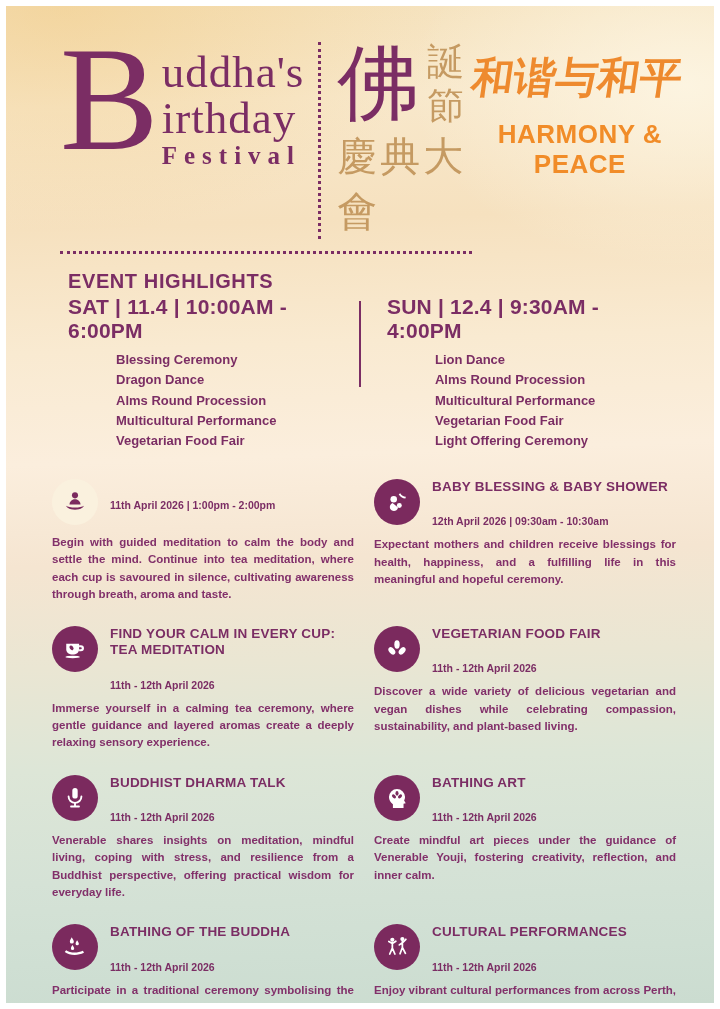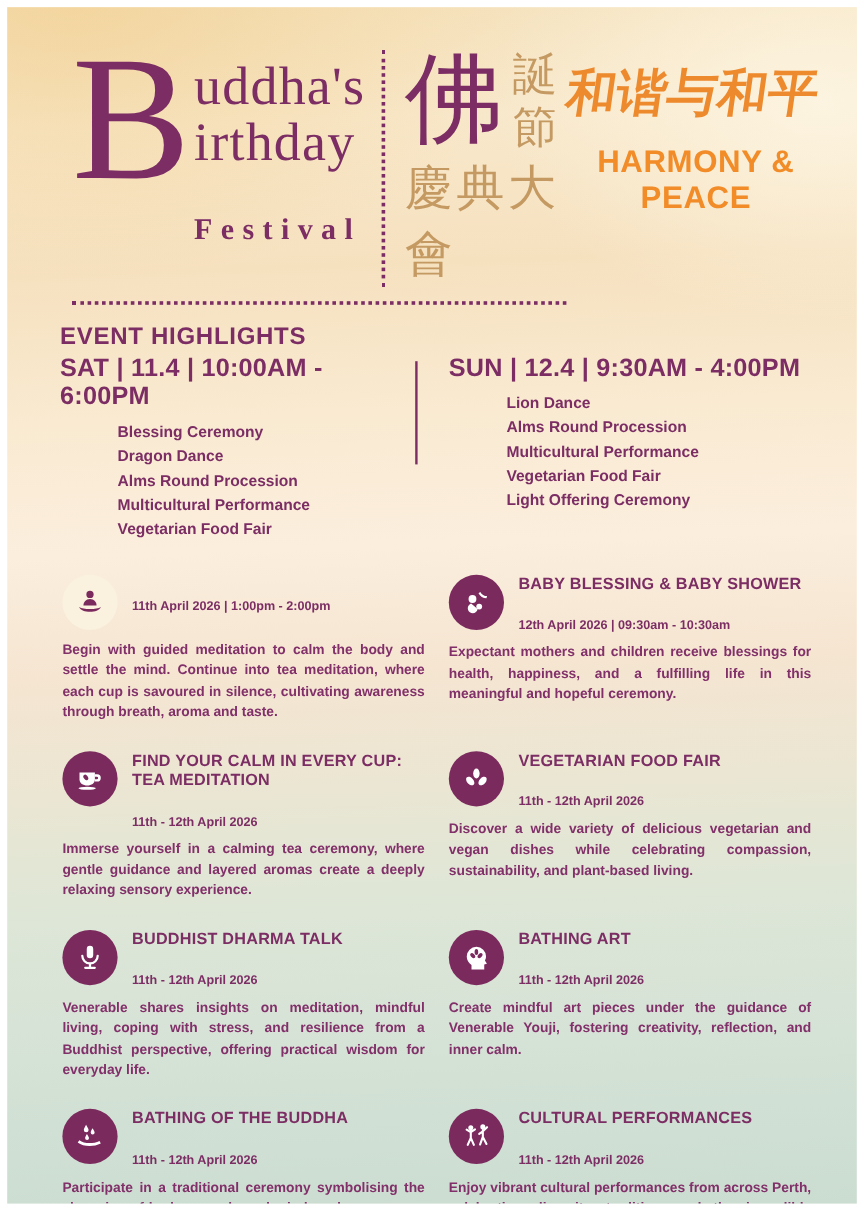--- a/index.html
+++ b/index.html
@@ -19,35 +19,35 @@
   }
 
   
   .header { display:flex; padding:34px 26px 0 54px; }
   .logo-box { display:flex; border-bottom:3px dotted #7b2d64; padding-bottom:12px; align-items:flex-start; }
   .logo-en { display:flex; color:#7b2d64; font-family:"Liberation Serif", serif; }
   .logo-b { font-size:148px; line-height:.8; font-weight:400; }
   .logo-words { display:flex; flex-direction:column; margin-left:3px; padding-top:10px; }
   .w1,.w2 { font-size:45px; line-height:1.02; letter-spacing:1px; }
   .w3 { font-size:19px; font-weight:bold; margin-top:4px; letter-spacing:.5px; }
-  .w4 { font-size:25px; font-weight:bold; letter-spacing:7px;margin-top:36px; }
+  .w4 { font-size:25px; font-weight:bold; letter-spacing:7px; }
   .logo-divider { border-left:3px dotted #7b2d64; margin:2px 16px 0 14px; align-self:stretch; }
   .logo-cn { display:flex; flex-direction:column; }
   .cn-top { display:flex; align-items:flex-start; }
   .cn-main { font-size:82px; line-height:1.05; color:#7b2d64; font-family:"DejaVu Serif", serif; }
   .cn-stack { display:flex; flex-direction:column; font-size:37px; color:#c59a62; margin-left:8px; line-height:1.18; font-family:"DejaVu Serif", serif; }
   .cn-bottom { font-size:40px; color:#c59a62; letter-spacing:3px; margin-top:2px; font-family:"DejaVu Serif", serif; }
 
   .tagline { margin-left:auto; padding-top:16px; width:236px; }
   .calligraphy { color:#ee8a2e; font-size:42px; font-weight:bold; line-height:1.05;
                  font-family:"DejaVu Serif", serif; transform:skewX(-8deg); white-space:nowrap; }
   .harmony { color:#f18c28; font-weight:800; font-size:26px; line-height:1.15; margin-top:20px; letter-spacing:.5px;text-align:center; }
 
   
-  .highlights { padding:16px 36px 0 44px; }
+  .highlights { padding:16px 36px 0 62px; }
   .hl-heading { color:#7b2d64; font-size:20px; font-weight:800; letter-spacing:.6px; }
   .hl-cols { display:flex; margin-top:2px; }
   .hl-col { width:296px; }
   .hl-col.right { margin-left:26px; }
   .hl-header { font-size:21px; font-weight:800; color:#7b2d64; letter-spacing:.2px; }
   .hl-list { list-style:none; margin:7px 0 0; padding:0 0 0 48px; color:#7b2d64; font-size:13px; font-weight:700; line-height:1.55; }
   .hl-divider { width:2px; background:#7b2d64; height:86px; margin-top:6px; }
 
   
   .events { display:grid; grid-template-columns:1fr 1fr; column-gap:20px; row-gap:23px; padding:28px 38px 0 46px; }

